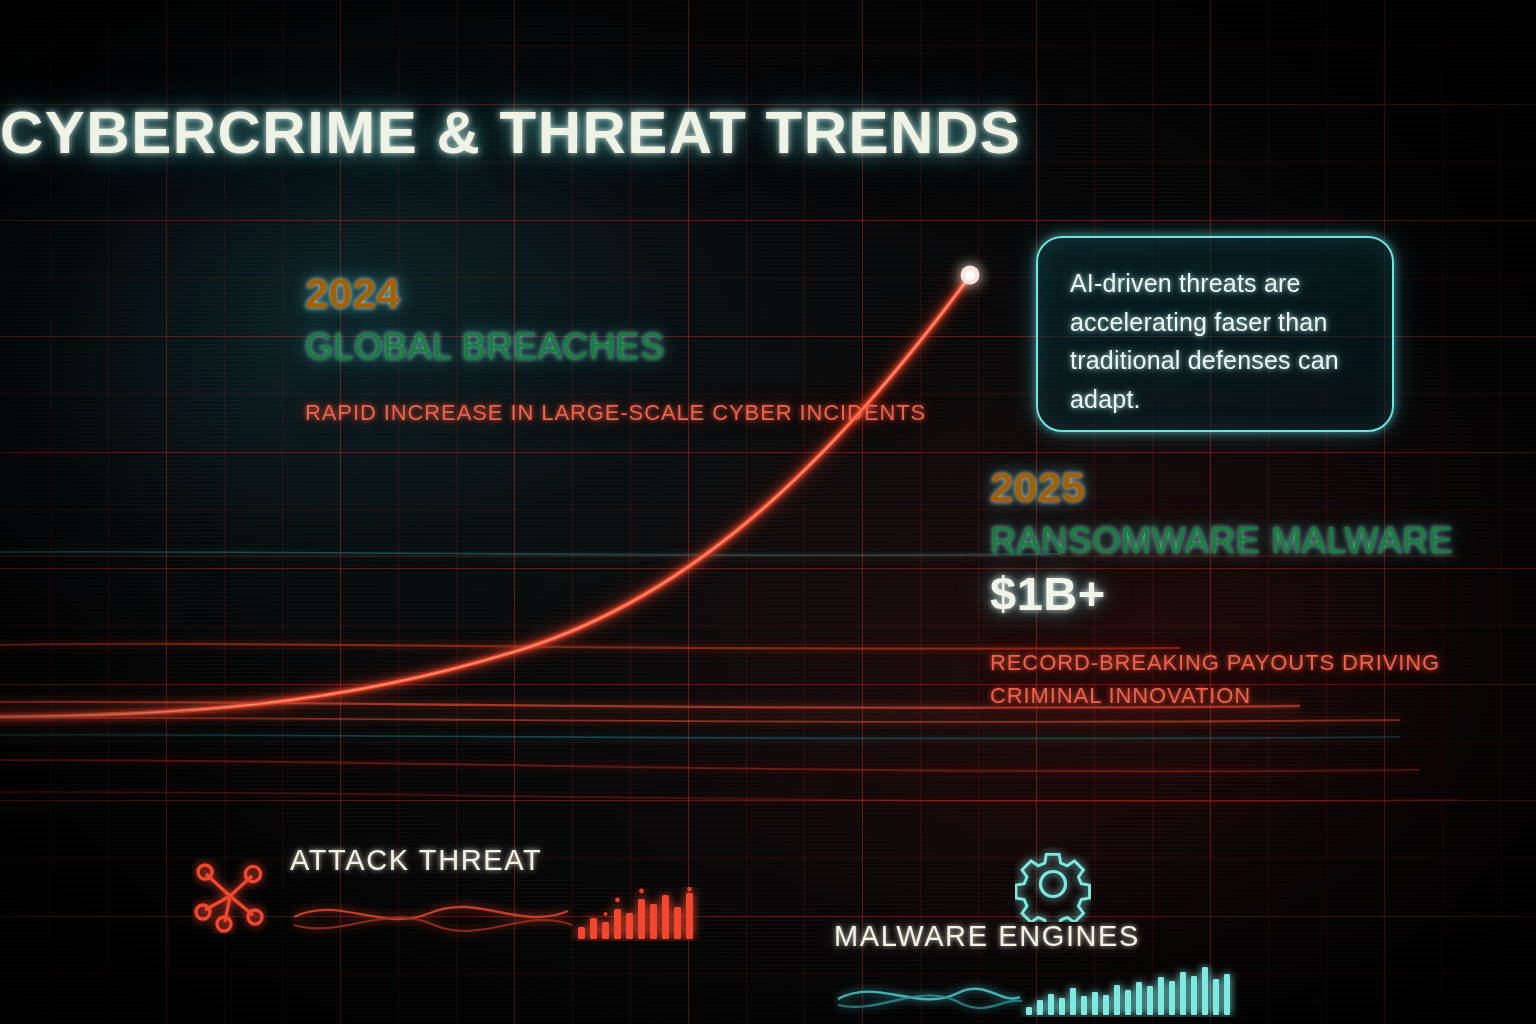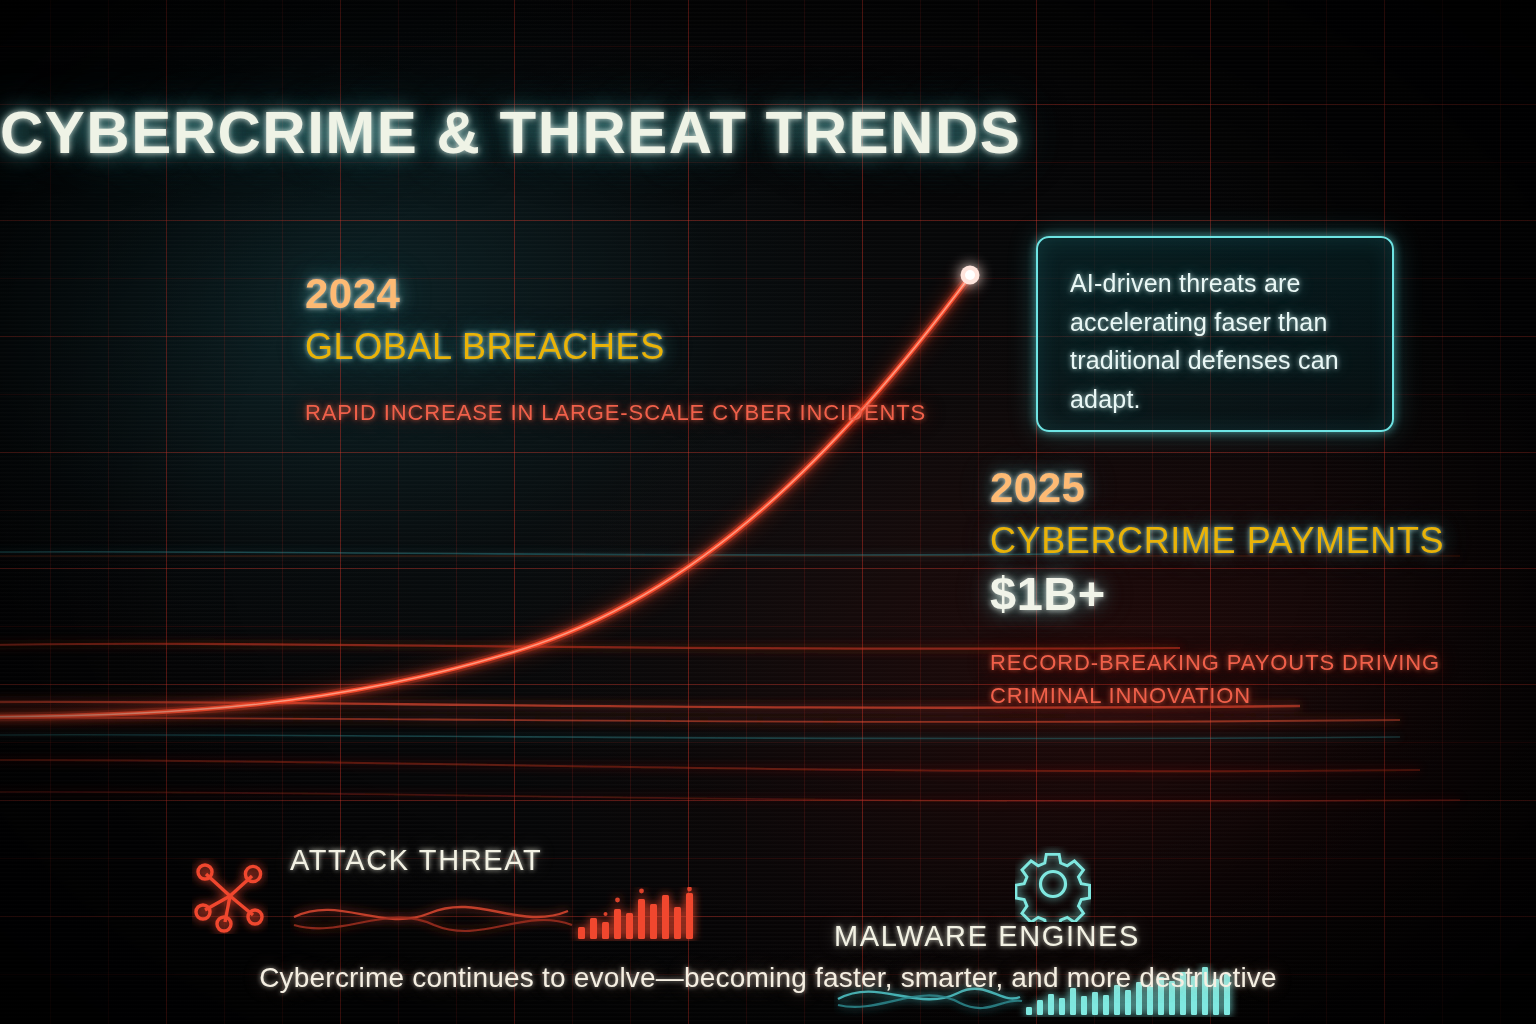--- a/index.html
+++ b/index.html
@@ -80,26 +80,26 @@
     white-space:nowrap;
   }
 
   
   .stat { position:absolute; }
   .stat-left  { left:305px; top:272px; }
   .stat-right { left:990px; top:466px; }
 
   .stat-year {
     font-size:42px; font-weight:bold; letter-spacing:0.5px;
-    color:#fdba74; line-height:1.06;
+    color:#a16207; line-height:1.06;
     text-shadow:0 0 5px rgba(240,248,240,0.8), 0 0 18px rgba(120,225,225,0.5), 0 0 38px rgba(60,175,190,0.3);
   }
   .stat-label {
     font-size:36px; font-weight:500; letter-spacing:0.6px;
-    color:#eab308; line-height:1.32; margin-top:6px;
+    color:#15803d; line-height:1.32; margin-top:6px;
     text-shadow:0 0 5px rgba(180,240,238,0.8), 0 0 18px rgba(90,215,220,0.52), 0 0 38px rgba(45,165,180,0.3);
   }
   .stat-value {
     margin-top:4px;
     font-size:47px; font-weight:bold; letter-spacing:0.5px;
     color:#f1f4e9; line-height:1.1;
     text-shadow:0 0 6px rgba(240,248,240,0.85), 0 0 20px rgba(120,230,228,0.55), 0 0 42px rgba(55,175,190,0.32);
   }
   .stat-value .suffix {
     font-size:32px; font-weight:500; letter-spacing:0.8px;
@@ -110,21 +110,21 @@
     font-size:22px; font-weight:500; letter-spacing:0.9px;
     color:#f0604a; line-height:1.52;
     text-shadow:0 0 5px rgba(255,110,80,0.75), 0 0 16px rgba(230,60,35,0.5), 0 0 34px rgba(190,35,20,0.3);
   }
 
   
   .callout {
     position:absolute; left:1036px; top:236px;
     width:358px; height:196px;
     border:2px solid #6ee4e4;
-    border-radius:13px;
+    border-radius:26px;
     background:linear-gradient(160deg, rgba(10,46,50,0.62) 0%, rgba(6,26,30,0.5) 100%);
     box-shadow:
       0 0 10px rgba(110,228,228,0.55),
       0 0 28px rgba(70,200,205,0.3),
       inset 0 0 22px rgba(40,140,150,0.22);
     padding:26px 28px 0 32px;
   }
   .callout-text {
     font-size:25px; font-weight:500; line-height:1.54;
     color:#eaf8f6; letter-spacing:0.2px;
@@ -230,21 +230,21 @@
   <div class="title">CYBERCRIME &amp; THREAT TRENDS</div>
 
   <div class="stat stat-left">
     <div class="stat-year">2024</div>
     <div class="stat-label">GLOBAL BREACHES</div>
     <div class="stat-note">RAPID INCREASE IN LARGE-SCALE CYBER INCIDENTS</div>
   </div>
 
   <div class="stat stat-right">
     <div class="stat-year">2025</div>
-    <div class="stat-label">CYBERCRIME PAYMENTS</div>
+    <div class="stat-label">RANSOMWARE MALWARE</div>
     <div class="stat-value">
       <span>$1B+</span><span class="suffix"></span>
     </div>
     <div class="stat-note">RECORD-BREAKING PAYOUTS DRIVING CRIMINAL INNOVATION</div>
   </div>
 
   <div class="callout">
     <div class="callout-text">AI-driven threats are accelerating faser than traditional defenses can adapt.</div>
   </div>
 
@@ -327,15 +327,14 @@
             <rect x="357" y="13" width="6" height="39" rx="1.2"></rect>
             <rect x="368" y="4" width="6" height="48" rx="1.2"></rect>
             <rect x="379" y="16" width="6" height="36" rx="1.2"></rect>
             <rect x="390" y="11" width="6" height="41" rx="1.2"></rect>
           </g>
         </g>
       </svg>
     </div>
   </div>
 
-  <div class="footer">Cybercrime continues to evolve—becoming faster, smarter, and more destructive</div>
 
 </div>
 
 </body></html>

